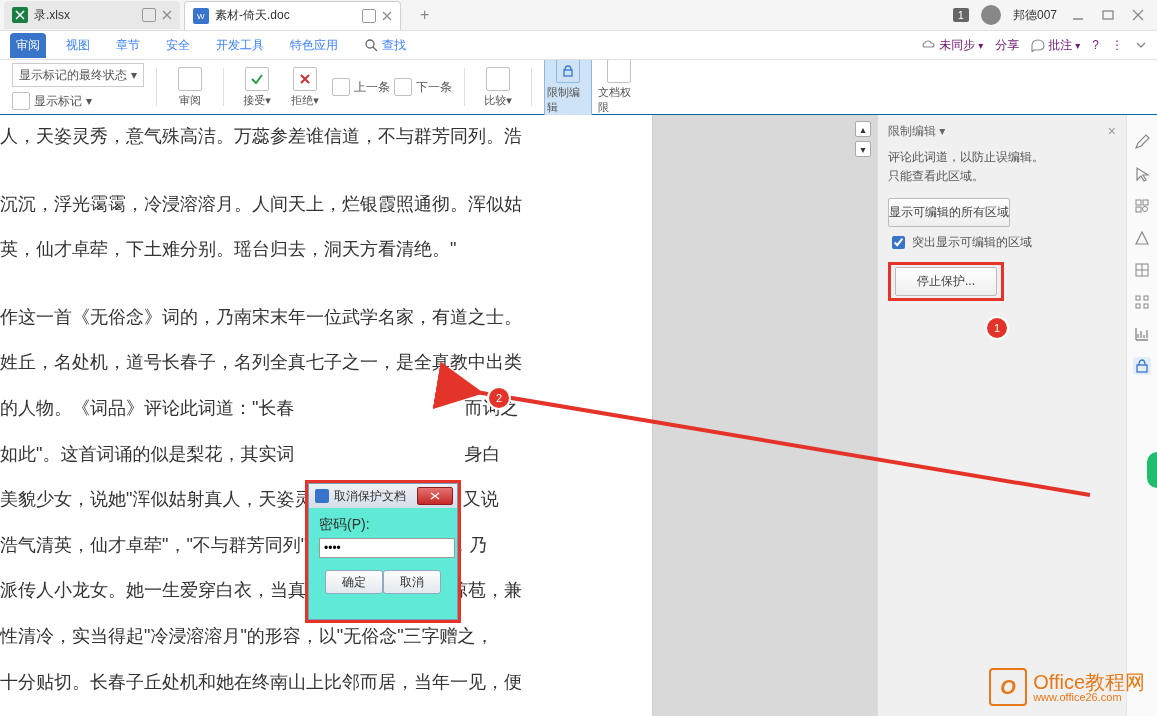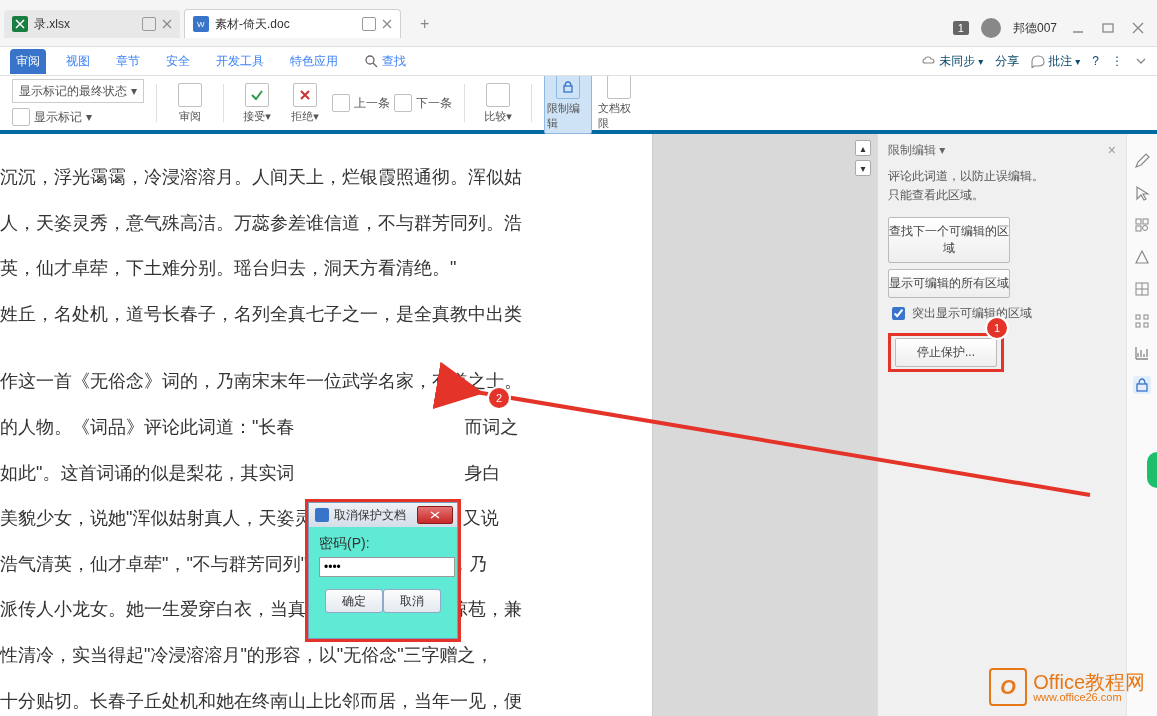--- a/index.html
+++ b/index.html
@@ -1,35 +1,35 @@
 <!DOCTYPE html>
 <html><head>
 <meta charset="utf-8">
 <style>
 html,body{margin:0;padding:0;font-family:"Microsoft YaHei",Arial,sans-serif;font-size:12px;color:#333;background:#fff;overflow:hidden;width:1157px;height:716px;}
-.tab-bar{height:30px;background:#f5f5f5;border-bottom:1px solid #e0e0e0;display:flex;align-items:flex-end;gap:4px;padding:8px 4px;position:relative;}
+.tab-bar{height:30px;background:#f5f5f5;border-bottom:1px solid #e0e0e0;display:flex;align-items:center;gap:4px;padding:0 4px;position:relative;}
 .tab{display:flex;align-items:center;height:28px;padding:0 8px;border-radius:4px 4px 0 0;gap:6px;font-size:12px;color:#333;}
 .tab.inactive{background:#e8e8e8;}
 .tab.active{background:#fff;border:1px solid #d0d0d0;border-bottom:none;}
 .tab .xls-icon{width:16px;height:16px;background:#1a7e43;border-radius:2px;display:flex;align-items:center;justify-content:center;}
 .tab .doc-icon{width:16px;height:16px;background:#3874c9;border-radius:2px;display:flex;align-items:center;justify-content:center;}
 .tab .tab-ctrl{width:12px;height:12px;border:1px solid #999;border-radius:2px;}
 .tab.new{width:24px;justify-content:center;font-size:16px;color:#888;}
 .tab-right{position:absolute;right:10px;display:flex;align-items:center;gap:12px;}
 .num-badge{background:#666;color:#fff;padding:1px 5px;border-radius:2px;font-size:11px;}
 .avatar{width:20px;height:20px;border-radius:50%;background:#888;}
 .win-btn{width:18px;height:14px;color:#888;display:flex;align-items:center;justify-content:center;}
 .menu-bar{height:28px;display:flex;align-items:center;gap:14px;padding:0 10px;border-bottom:1px solid #e0e0e0;background:#fff;position:relative;}
 .menu-bar .m-item{font-size:12px;color:#3b82f6;padding:4px 6px;}
 .menu-bar .m-item.active{background:#3874c9;color:#fff;border-radius:4px 4px 0 0;}
 .menu-bar .search-ic{display:flex;align-items:center;gap:4px;}
-.menu-right{position:absolute;right:10px;display:flex;align-items:center;gap:12px;color:#0c4a6e;}
+.menu-right{position:absolute;right:10px;display:flex;align-items:center;gap:12px;color:#701a75;}
 .menu-right .mr-item{display:flex;align-items:center;gap:3px;}
 .menu-right .caret{font-size:10px;}
-.ribbon{height:54px;border-bottom:4px solid #0369a1;display:flex;align-items:center;padding:0 6px;gap:6px;background:#fff;}
+.ribbon{height:54px;border-bottom:1px solid #0369a1;display:flex;align-items:center;padding:0 6px;gap:6px;background:#fff;}
 .rb-group{display:flex;align-items:center;gap:6px;padding:0 6px;height:48px;}
 .rb-sep{width:1px;height:38px;background:#e0e0e0;}
 .rb-dd{display:flex;align-items:center;border:1px solid #ccc;padding:2px 6px;font-size:12px;color:#555;gap:4px;height:18px;}
 .rb-small{display:flex;align-items:center;font-size:12px;color:#555;gap:4px;height:20px;}
 .rb-big{display:flex;flex-direction:column;align-items:center;width:42px;gap:2px;color:#555;}
 .rb-big.sel{background:#cfe3f7;border:1px solid #8fb9e3;border-radius:2px;padding:2px;}
 .rb-ic{width:22px;height:22px;border:1px solid #c0c0c0;border-radius:2px;display:flex;align-items:center;justify-content:center;}
 .rb-ic-s{width:16px;height:16px;border:1px solid #c0c0c0;border-radius:2px;}
 .rb-lbl{font-size:11px;}
 .workspace{display:flex;height:604px;}
@@ -243,25 +243,25 @@
     <div class="rb-big">
         <span class="rb-ic"></span>
         <span class="rb-lbl">文档权限</span>
       </div>
   </div>
 </div>
 
 <div class="workspace">
   <div class="doc-area">
     <div class="doc-page">
+      <p style="margin-top:-22px"><span>人，天姿灵秀，意气殊高洁。万蕊参差谁信道，不与群芳同列。浩</span></p>
       <p><span>沉沉，浮光霭霭，冷浸溶溶月。人间天上，烂银霞照通彻。浑似姑</span></p>
-      <p style="margin-top:-22px"><span>人，天姿灵秀，意气殊高洁。万蕊参差谁信道，不与群芳同列。浩</span></p>
       <p style="margin-top:-22px"><span>英，仙才卓荦，下土难分别。瑶台归去，洞天方看清绝。"</span></p>
+      <p><span>作这一首《无俗念》词的，乃南宋末年一位武学名家，有道之士。</span></p>
       <p style="margin-top:-22px"><span>姓丘，名处机，道号长春子，名列全真七子之一，是全真教中出类</span></p>
-      <p><span>作这一首《无俗念》词的，乃南宋末年一位武学名家，有道之士。</span></p>
       <p style="margin-top:-22px"><span>的人物。《词品》评论此词道："长春</span><span style="display:inline-block;width:170px"></span><span>而词之</span></p>
       <p style="margin-top:-22px"><span>如此"。这首词诵的似是梨花，其实词</span><span style="display:inline-block;width:170px"></span><span>身白</span></p>
       <p style="margin-top:-22px"><span>美貌少女，说她"浑似姑射真人，天姿灵秀，意气殊高洁"，又说</span></p>
       <p style="margin-top:-22px"><span>浩气清英，仙才卓荦"，"不与群芳同列"。词中所颂这美女，乃</span></p>
       <p style="margin-top:-22px"><span>派传人小龙女。她一生爱穿白衣，当真如风拂玉树，雪裹琼苞，兼</span></p>
       <p style="margin-top:-22px"><span>性清冷，实当得起"冷浸溶溶月"的形容，以"无俗念"三字赠之，</span></p>
       <p style="margin-top:-22px"><span>十分贴切。长春子丘处机和她在终南山上比邻而居，当年一见，便</span></p>
       <p style="margin-top:-22px"></p>
     </div>
     <div class="doc-gray">
@@ -295,21 +295,20 @@
   </div>
 
   <div class="right-panel">
     <div class="rp-title">
       <span><span>限制编辑</span> ▾</span>
       <span class="rp-close">×</span>
     </div>
     <div class="rp-desc">
       <span>评论此词道，以防止误编辑。</span><br><span>只能查看此区域。</span>
     </div>
-    <span class="rp-btn">查找下一个可编辑的区域</span>
     <span class="rp-btn">显示可编辑的所有区域</span>
     <label class="rp-chk">
         <input type="checkbox" checked="" style="">
         <span>突出显示可编辑的区域</span>
       </label>
     <div class="rp-stop-box">
       <span class="rp-btn">停止保护...</span>
     </div>
   </div>
 

